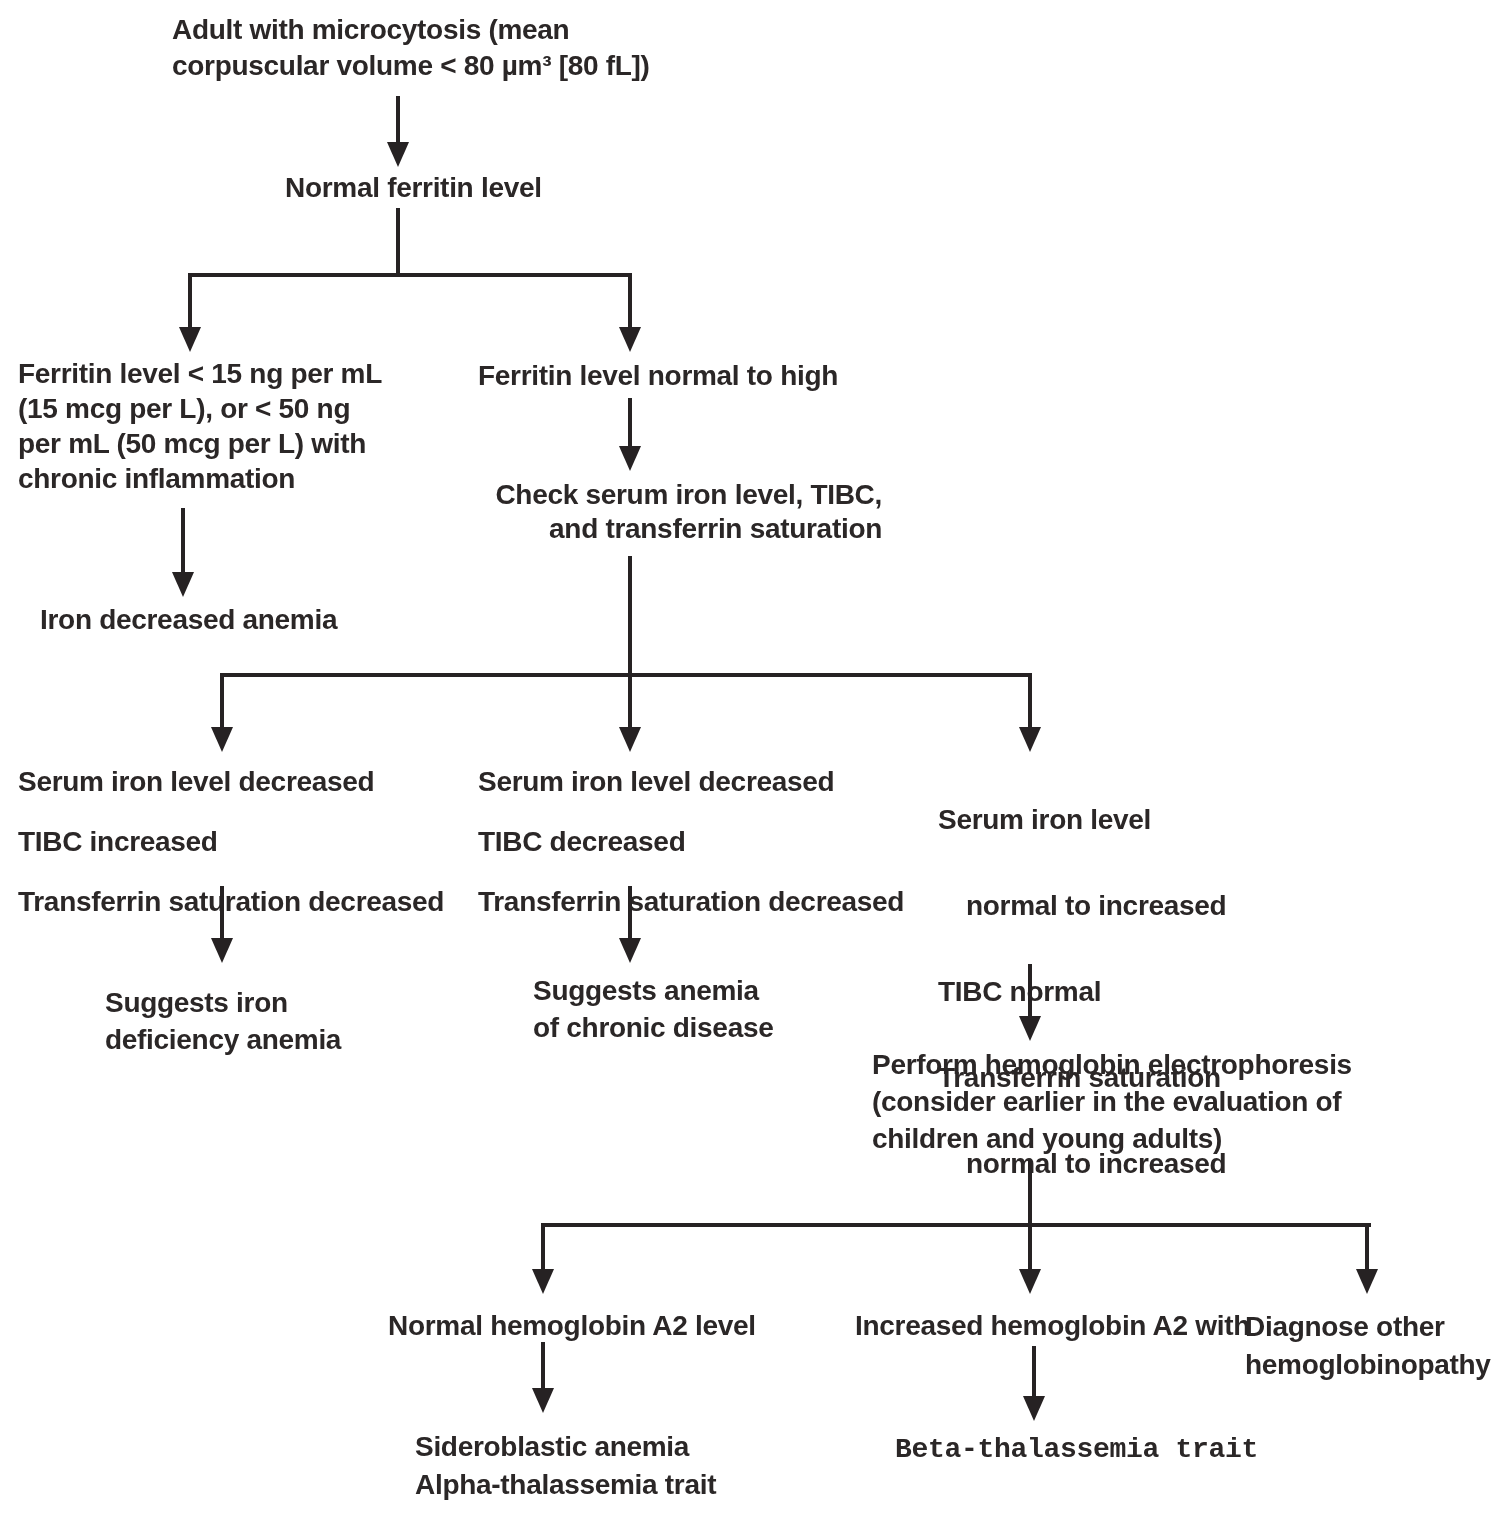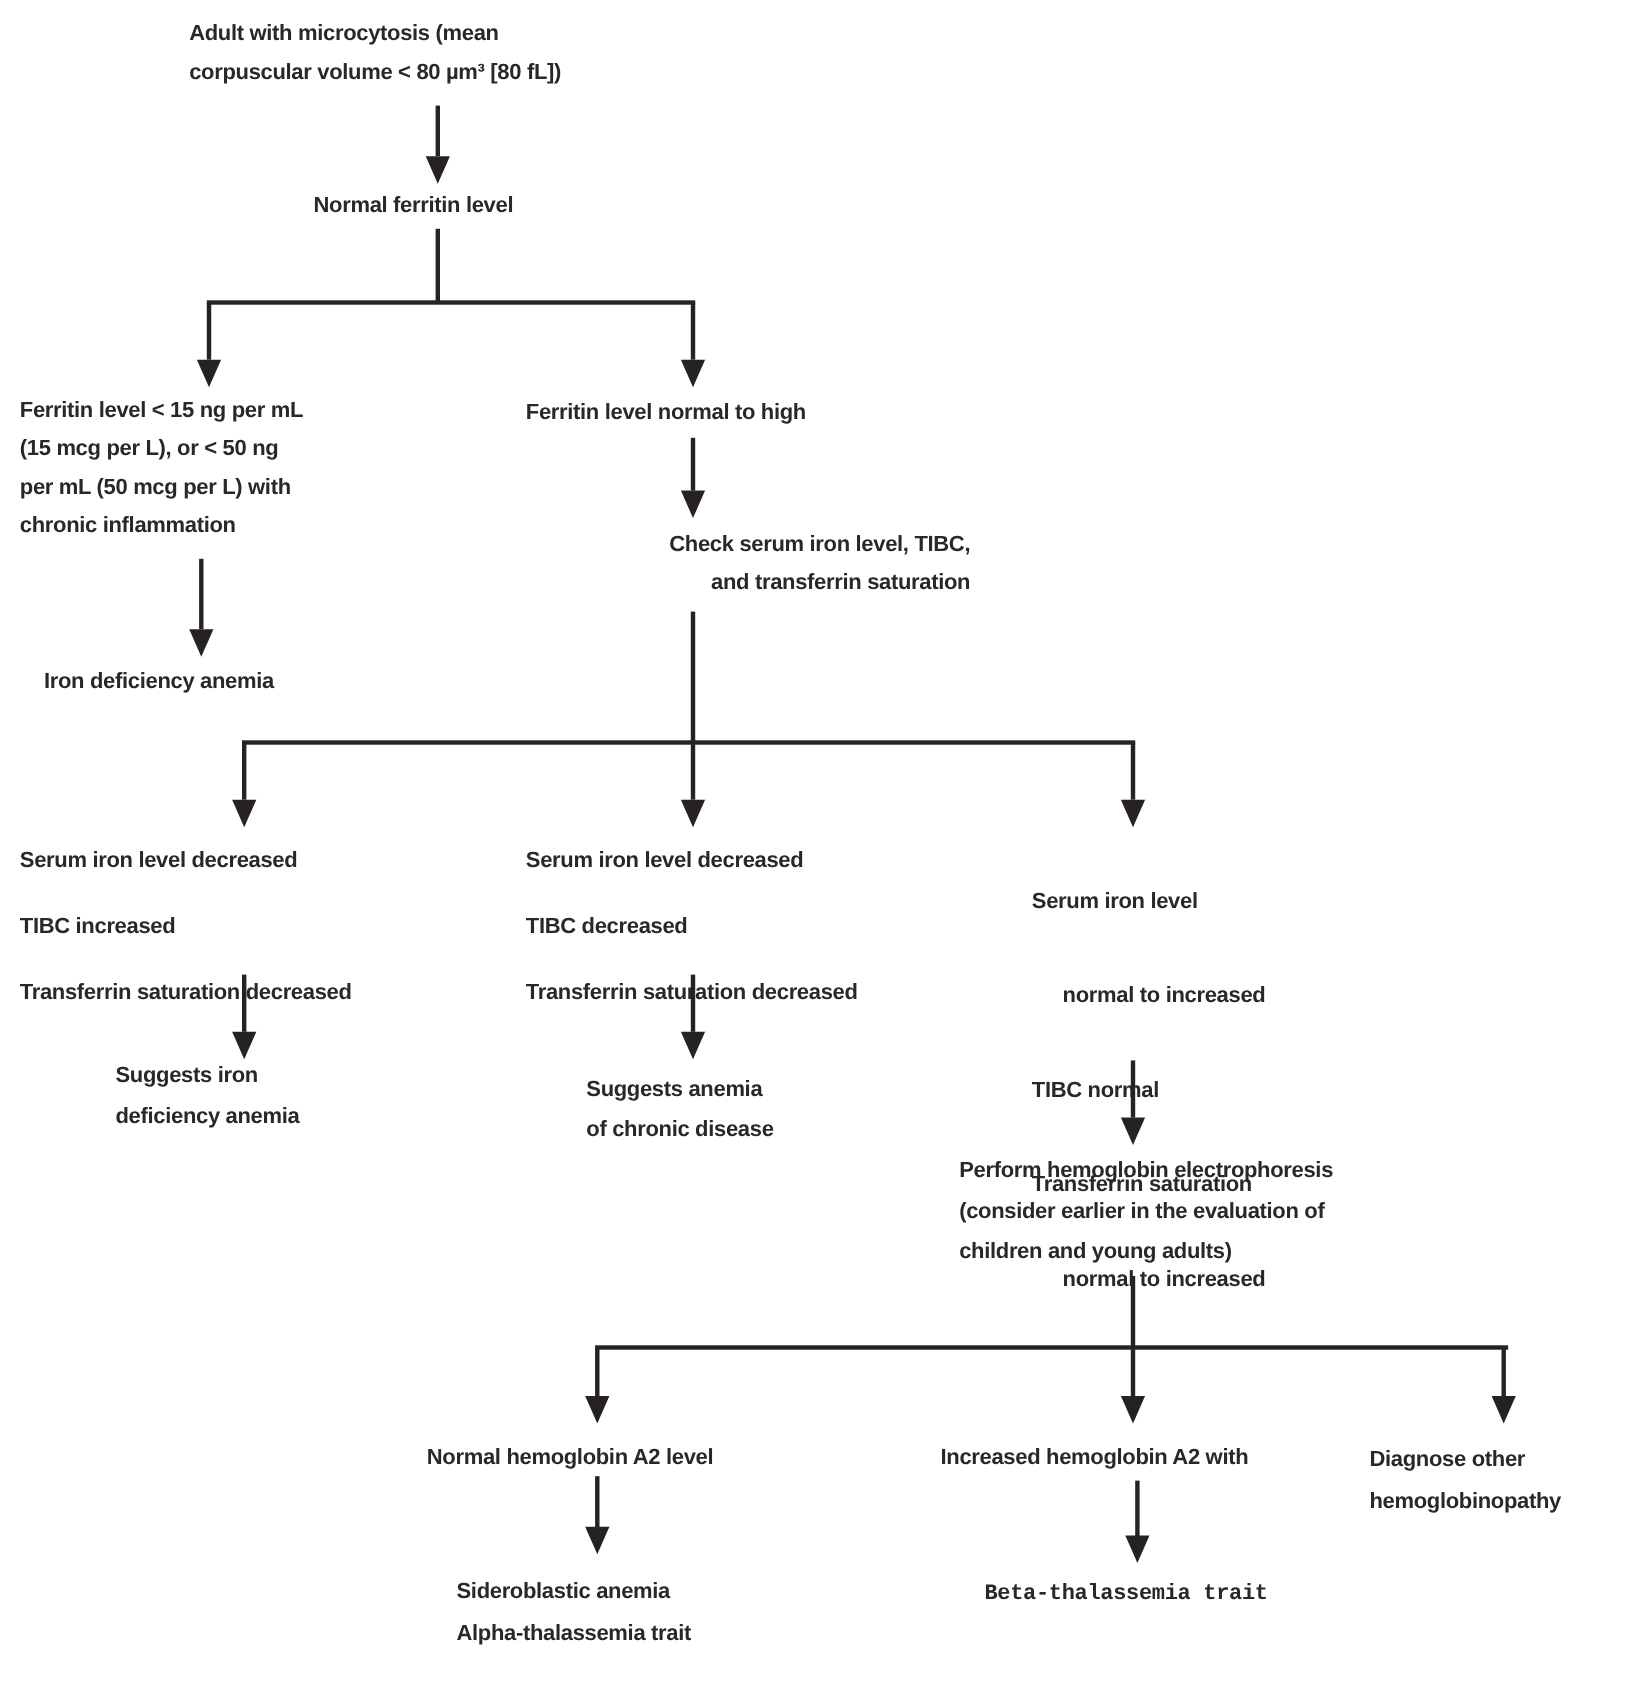--- a/index.html
+++ b/index.html
@@ -6,21 +6,21 @@
   .stage{
     position:relative;
     width:1500px;height:1528px;
     background:#ffffff;
     font-family:"Liberation Sans","DejaVu Sans",sans-serif;
     color:#2b2727;
     overflow:hidden;
   }
   .node{
     position:absolute;
-    font-size:20px;
+    font-size:28px;
     font-weight:700;
     letter-spacing:-0.3px;
     line-height:35px;
     white-space:pre-line;
     color:#2b2727;
   }
   .lh36{line-height:36px;}
   .lh34{line-height:34px;text-align:right;}
   .lh37{line-height:37px;}
   .lh38{line-height:38px;}
@@ -48,39 +48,39 @@
   <div class="node" style="left:18px;top:356px;width:420px;">Ferritin level &lt; 15 ng per mL
 (15 mcg per L), or &lt; 50 ng
 per mL (50 mcg per L) with
 chronic inflammation</div>
 
   <div class="node" style="left:478px;top:358px;">Ferritin level normal to high</div>
 
   <div class="node lh34" style="left:462px;top:478px;width:420px;">Check serum iron level, TIBC,
 and transferrin saturation</div>
 
-  <div class="node" style="left:40px;top:602px;">Iron deficiency anemia</div>
+  <div class="node" style="left:40px;top:602px;">Iron decreased anemia</div>
 
   <div class="node lh46" style="left:18px;top:752px;width:450px;">Serum iron level decreased
 TIBC increased
 Transferrin saturation decreased</div>
 
   <div class="node lh46" style="left:478px;top:752px;width:450px;">Serum iron level decreased
 TIBC decreased
 Transferrin saturation decreased</div>
 
   <div class="node lh43" style="left:938px;top:755px;width:340px;">
     <div>Serum iron level</div>
     <div class="ind">normal to increased</div>
     <div>TIBC normal</div>
     <div>Transferrin saturation</div>
     <div class="ind">normal to increased</div>
   </div>
 
-  <div class="node lh37" style="left:105px;top:960px;">Suggests iron
+  <div class="node lh37" style="left:105px;top:984px;">Suggests iron
 deficiency anemia</div>
 
   <div class="node lh37" style="left:533px;top:972px;">Suggests anemia
 of chronic disease</div>
 
   <div class="node lh37" style="left:872px;top:1046px;width:500px;">Perform hemoglobin electrophoresis
 (consider earlier in the evaluation of
 children and young adults)</div>
 
   <div class="node" style="left:388px;top:1308px;">Normal hemoglobin A2 level</div>

